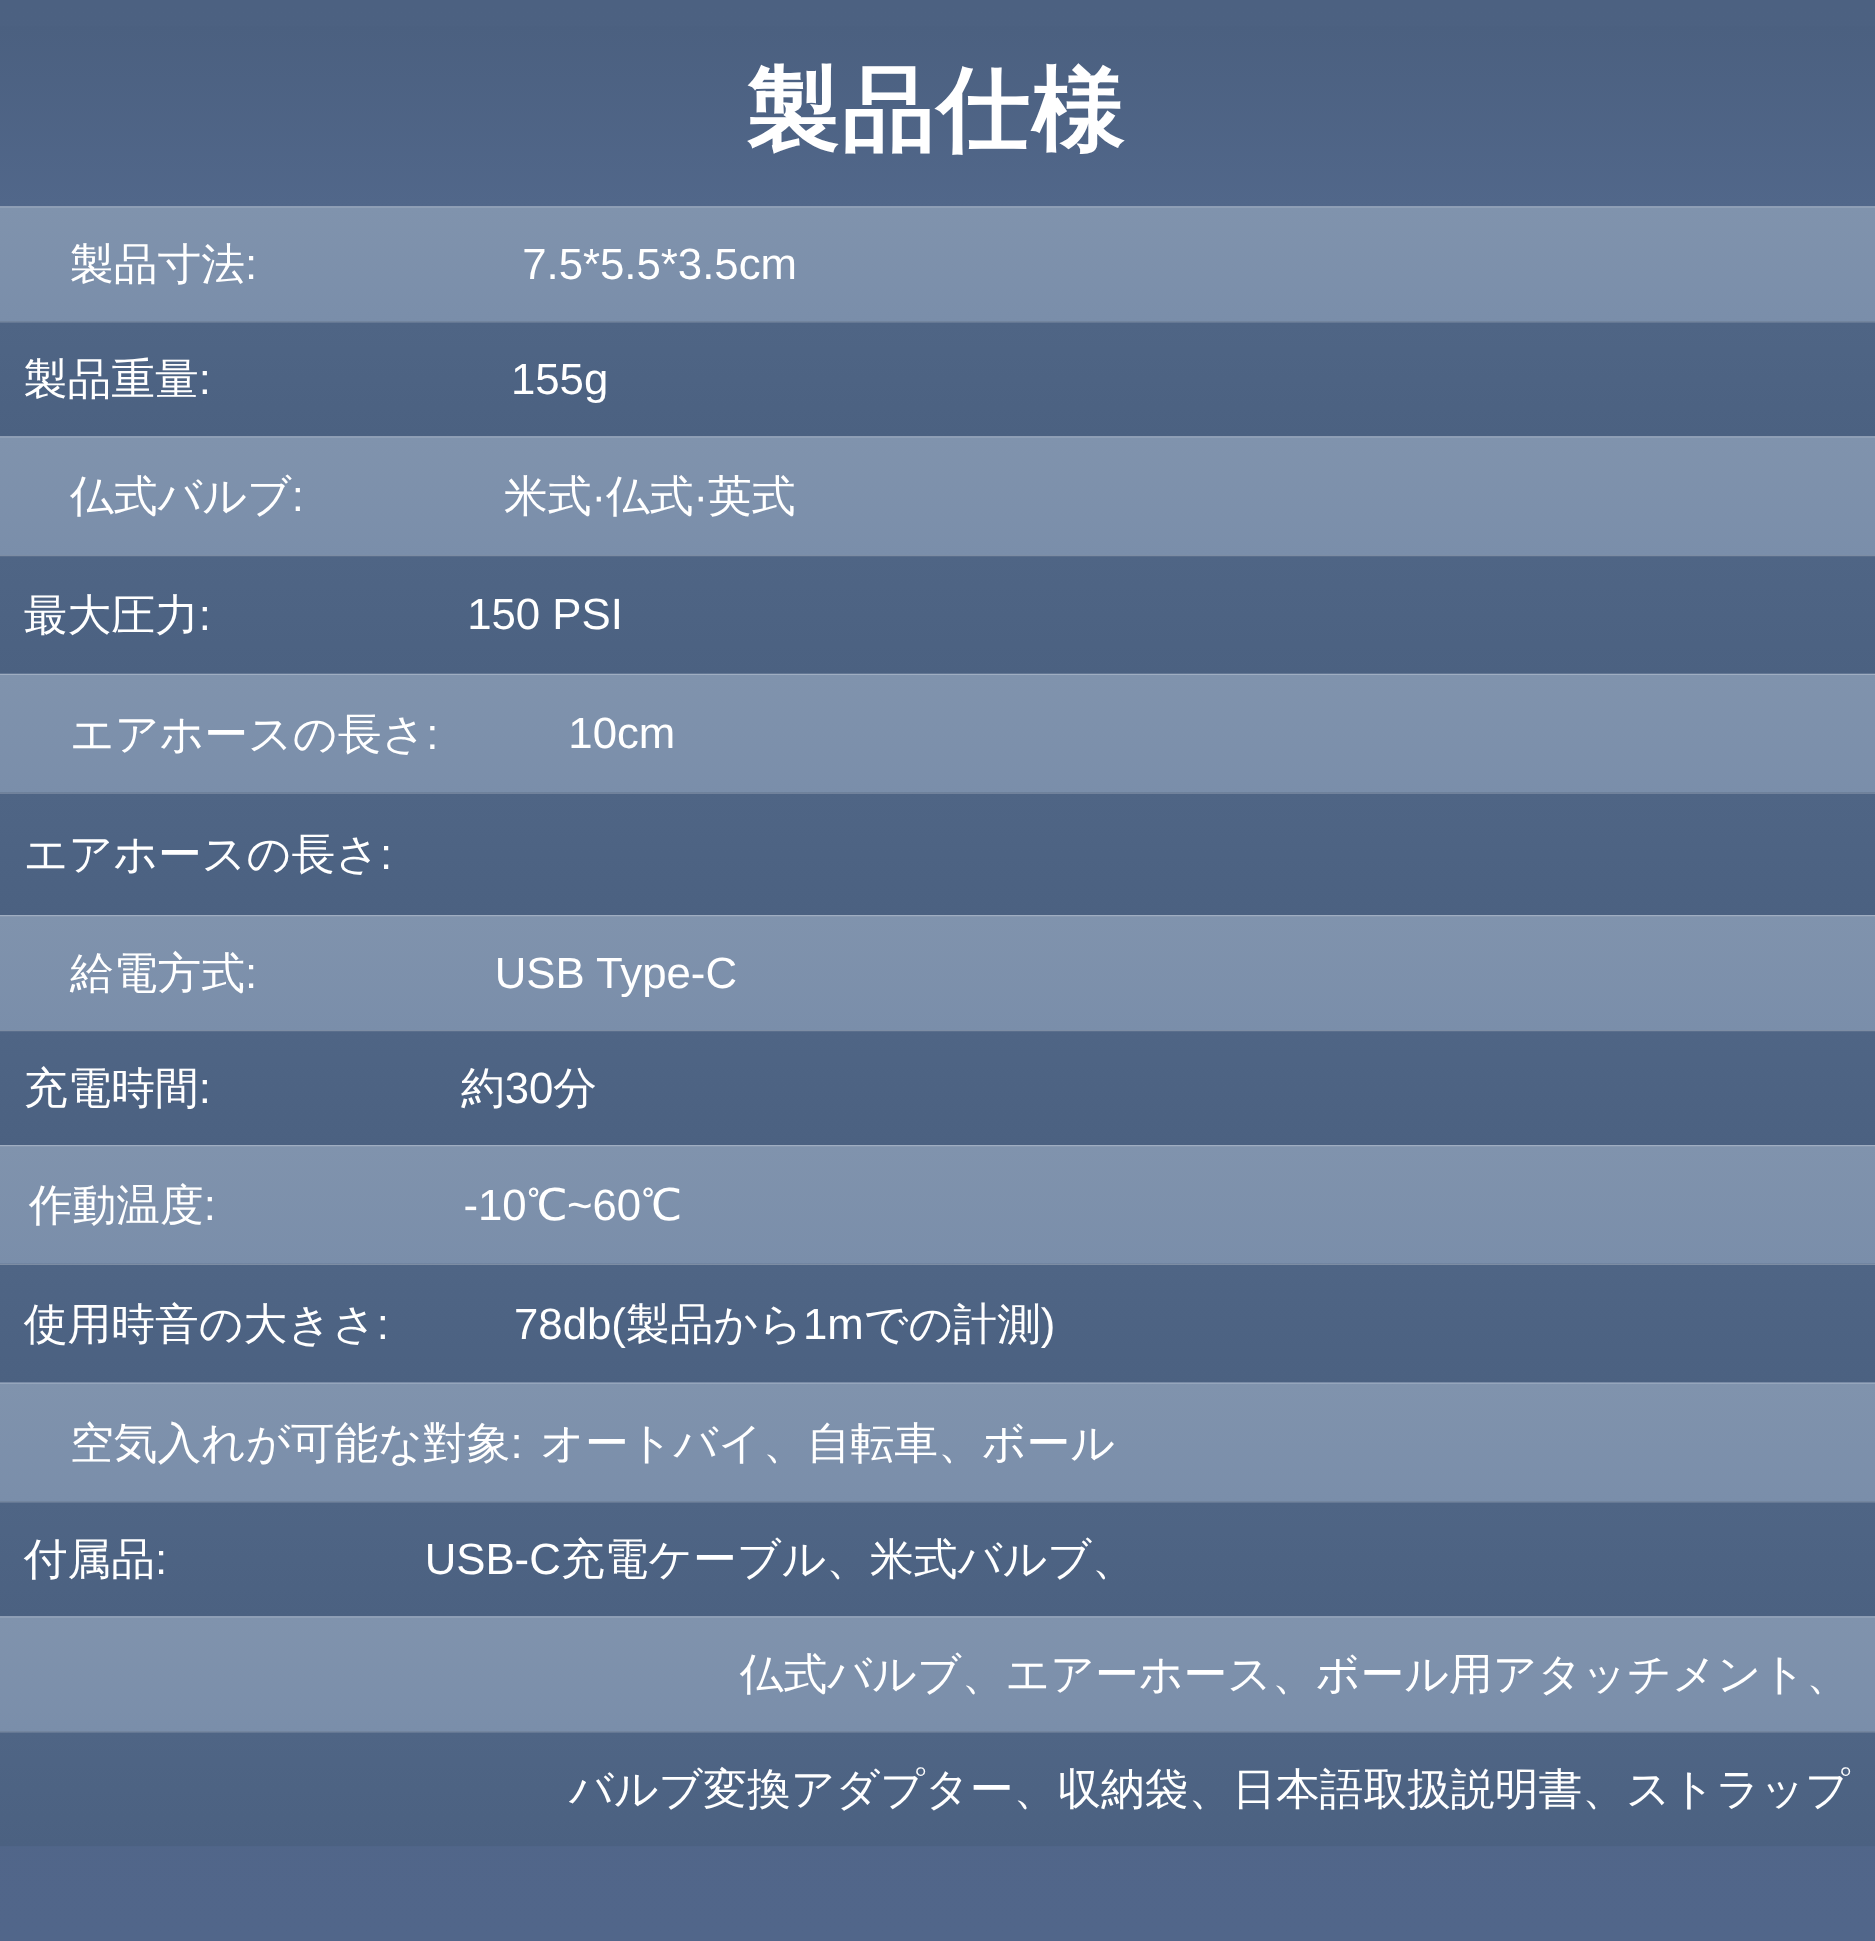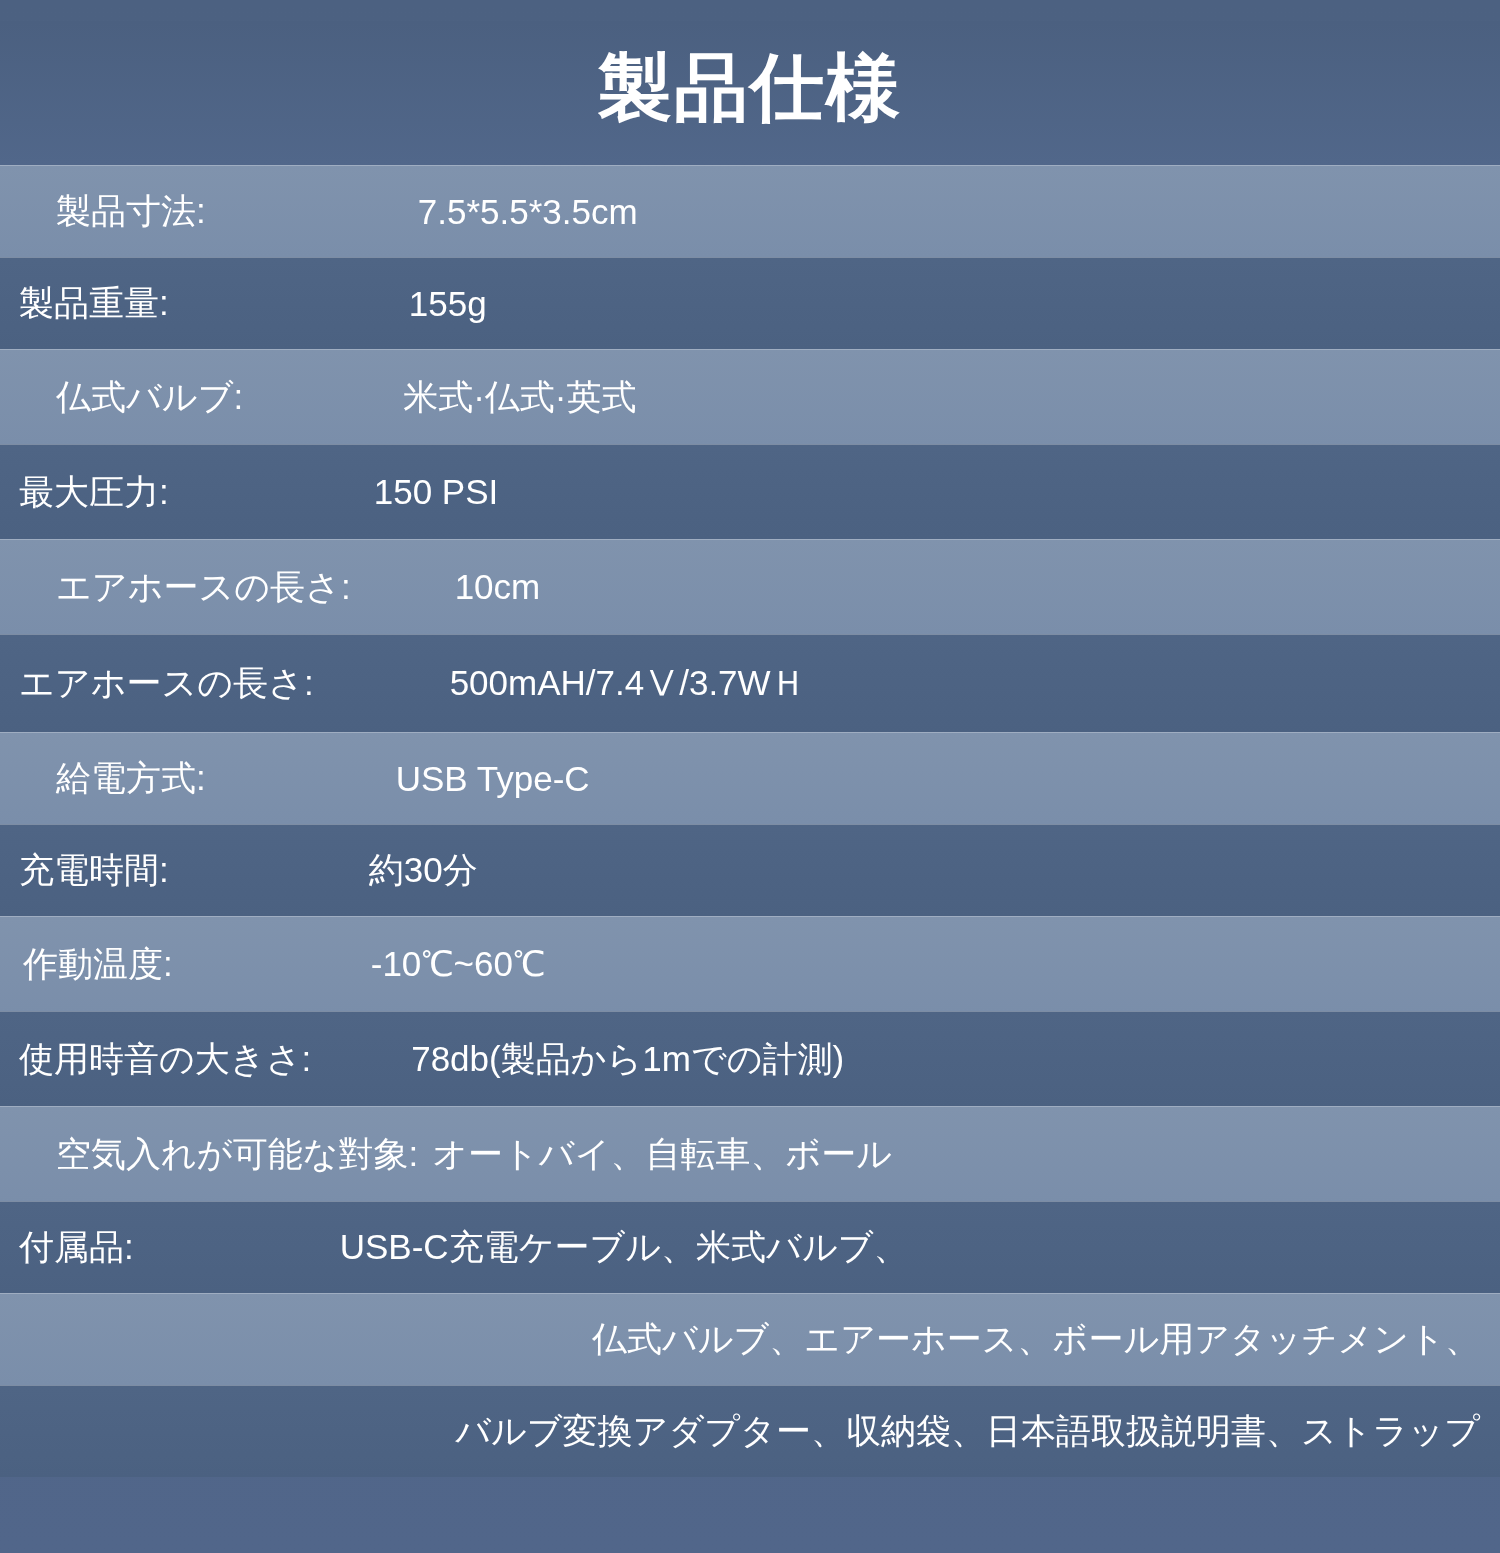--- a/index.html
+++ b/index.html
@@ -143,21 +143,20 @@
       <span class="value value-pad-4">150 PSI</span>
     </div>
 
     <div class="row light r-hose">
       <span class="label">エアホースの長さ:</span>
       <span class="value value-pad-5">10cm</span>
     </div>
 
     <div class="row dark r-batt">
       <span class="label">エアホースの長さ:</span>
-      <span class="value value-pad-6">500mAH/7.4Ⅴ/3.7WＨ</span>
     </div>
 
     <div class="row light r-power">
       <span class="label">給電方式:</span>
       <span class="value value-pad-7">USB Type-C</span>
     </div>
 
     <div class="row dark r-charge">
       <span class="label">充電時間:</span>
       <span class="value value-pad-8">約30分</span>

